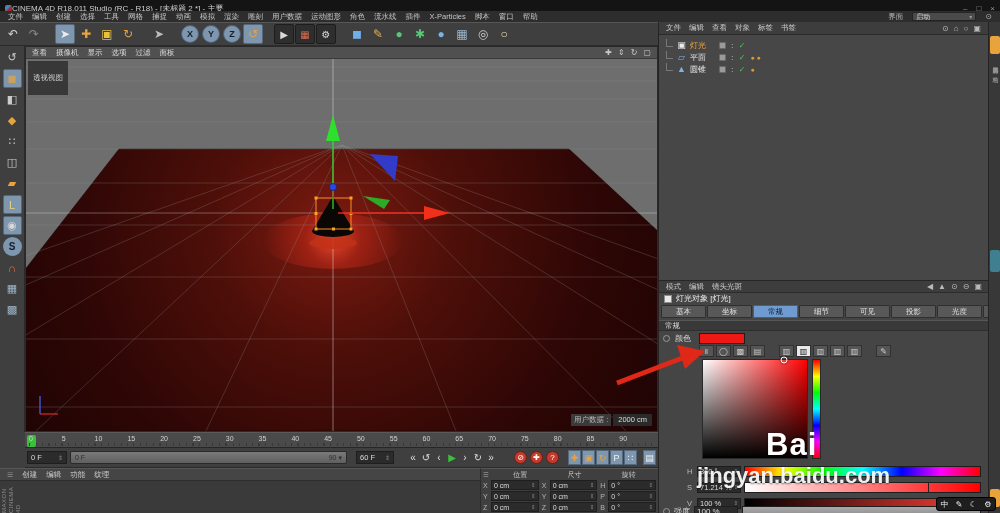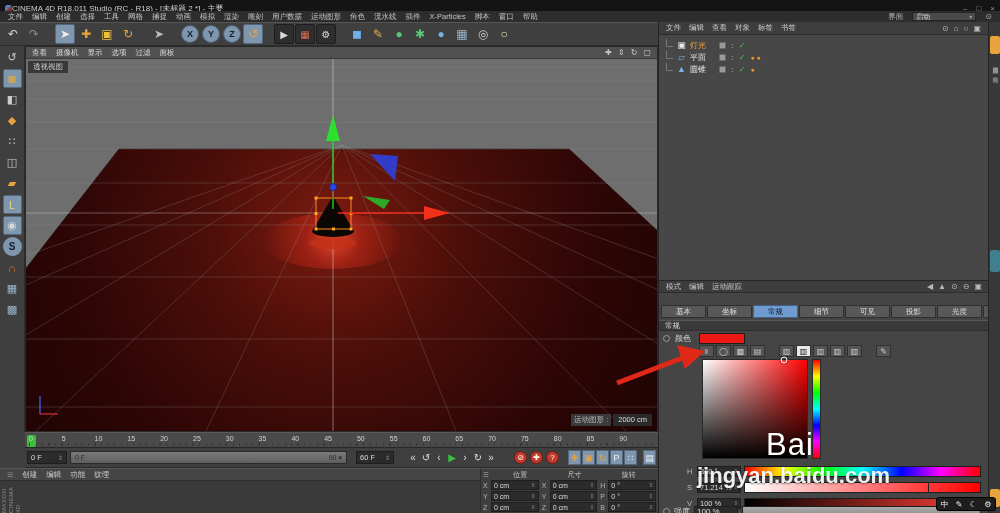--- a/index.html
+++ b/index.html
@@ -28,21 +28,21 @@
   .leftbar{position:absolute;left:0;top:46px;width:25px;height:386px;background:#3f3f3f;border-right:1px solid #2b2b2b;display:flex;flex-direction:column;align-items:center;padding-top:2px;gap:2px}
   .lb-icon{width:19px;height:19px;display:flex;align-items:center;justify-content:center;font-size:11px;border-radius:2px;border:1px solid transparent;color:#c9c9c9}
   .lb-icon.hl{background:#7e96ae;border-color:#55687c}
   .lb-icon.round{border-radius:50%;background:#7e96ae;color:#16202c;font-weight:bold;font-size:10px}
 
   
   .viewport{position:absolute;left:25px;top:46px;width:633px;height:386px;background:#6e6e6e;border:1px solid #2a2a2a}
   .vp-menubar{height:12px;background:#505050;display:flex;gap:9px;align-items:center;padding:0 6px;font-size:7.5px;color:#dcdcdc;border-bottom:1px solid #3a3a3a;position:relative;z-index:3}
   .vp-corner{margin-left:auto;display:flex;gap:6px;color:#c9c9c9;font-size:8px}
   .vp-canvas{position:absolute;left:0;top:12px;width:631px;height:372px;display:block}
-  .vp-label{position:absolute;left:2px;top:14px;background:rgba(42,42,42,.8);padding:1px 5px;font-size:7.5px;color:#ccc;z-index:2}
+  .vp-label{position:absolute;left:2px;top:14px;background:rgba(42,42,42,.8);padding:12px 5px;font-size:7.5px;color:#ccc;z-index:2}
   .grid-spacing{position:absolute;right:5px;bottom:5px;display:flex;gap:2px;font-size:7.5px;z-index:2}
   .grid-spacing .lab{background:#3a3a3a;padding:1px 3px;color:#b9b9b9}
   .grid-spacing .val{background:#2a2a2a;padding:1px 5px;color:#ddd}
 
   
   .ruler{position:absolute;left:25px;top:432px;width:633px;height:16px;background:#4a4a4a;border-top:1px solid #5a5a5a;border-bottom:1px solid #272727;display:flex;padding-left:4px;position:absolute;overflow:hidden}
   .tick{width:32.8px;flex:0 0 auto;position:relative;font-size:7px;color:#d2d2d2;padding-top:2px;z-index:1}
   .tick::after{content:"";position:absolute;left:0;bottom:1px;width:100%;height:3px;background:repeating-linear-gradient(to right,#383838 0 1px,transparent 1px 6.5px)}
   .playhead{position:absolute;left:2px;top:2px;width:9px;height:12px;background:#3cbf3c;border-radius:2px;z-index:0}
   .transport{position:absolute;left:25px;top:448px;width:633px;height:20px;background:#3f3f3f;display:flex;align-items:center;gap:3px;padding:0 2px;border-bottom:1px solid #2b2b2b}
@@ -128,21 +128,21 @@
   .right-strip{position:absolute;left:988px;top:22px;width:12px;height:491px;background:#383838;border-left:1px solid #242424}
   .rs-tile{position:absolute;left:1px;width:10px;height:18px;background:#e8a33d;border-radius:2px}
   .rs-tile.top{top:14px}
   .rs-tile.teal{top:228px;background:#3f7f8f;height:22px}
   .rs-tile.bottom{bottom:6px}
   .rs-tabs{position:absolute;left:0;top:40px;width:12px;display:flex;flex-direction:column;gap:10px;align-items:center}
   .rs-tabs span{writing-mode:vertical-rl;font-size:6px;color:#9a9a9a}
 
   
   .red-arrow{position:absolute;left:605px;top:315px;z-index:30;pointer-events:none}
-  .wm-bai{position:absolute;left:766px;top:427px;font-size:31px;font-weight:normal;color:#fff;z-index:40;text-shadow:0 0 3px rgba(0,0,0,.3);letter-spacing:1px}
+  .wm-bai{position:absolute;left:766px;top:427px;font-size:31px;font-weight:bold;color:#fff;z-index:40;text-shadow:0 0 3px rgba(0,0,0,.3);letter-spacing:1px}
   .wm-url{position:absolute;left:697px;top:463px;font-size:22px;font-weight:bold;color:rgba(255,255,255,.93);z-index:40;text-shadow:0 1px 2px rgba(0,0,0,.45);white-space:nowrap}
   .ime{position:absolute;left:936px;top:497px;width:60px;height:14px;background:#1e1e1e;border:1px solid #000;border-radius:3px;display:flex;align-items:center;justify-content:space-around;font-size:8px;color:#eee;z-index:50}
 </style>
 </head>
 <body>
 
 <div id="app">
 
   <div class="titlebar">
     <span class="appicon"></span>
@@ -404,21 +404,21 @@
         <circle cx="307" cy="128" r="3.5" fill="#2848e8" stroke="#16247a" stroke-width="0.8"></circle>
       </g>
 
       <g stroke-width="1.2">
         <line x1="14" y1="337" x2="14" y2="355" stroke="#4565ff"></line>
         <line x1="14" y1="355" x2="32" y2="355" stroke="#d03030"></line>
       </g>
     </svg>
 
     <div class="grid-spacing">
-      <span class="lab">运动图形 :</span>
+      <span class="lab">用户数据 :</span>
       <span class="val">2000 cm</span>
     </div>
   </div>
 
   <div class="ruler">
     <div class="playhead"></div>
     <span style="display:flex">
         <span class="tick">0</span>
         <span class="tick">5</span>
         <span class="tick">10</span>
@@ -630,29 +630,33 @@
           <span class="tags">●</span>
         </span>
       </div>
       </div>
 
     <div class="attr">
       <div class="attr-menu">
         <span style="display:flex;gap:8px">
             <span>模式</span>
             <span>编辑</span>
-            <span>运动跟踪</span>
+            <span>镜头光斑</span>
           </span>
         <span class="corner">
             <span>◀</span>
             <span>▲</span>
             <span>⊙</span>
             <span>⊖</span>
             <span>▣</span>
           </span>
+      </div>
+      <div class="attr-title">
+        <span class="sq"></span>
+        <span>灯光对象 [灯光]</span>
       </div>
       <div class="attr-tabs">
           <div class="tab">基本</div>
           <div class="tab">坐标</div>
           <div class="tab active">常规</div>
           <div class="tab">细节</div>
           <div class="tab">可见</div>
           <div class="tab">投影</div>
           <div class="tab">光度</div>
           <div class="tab">焦散</div>

